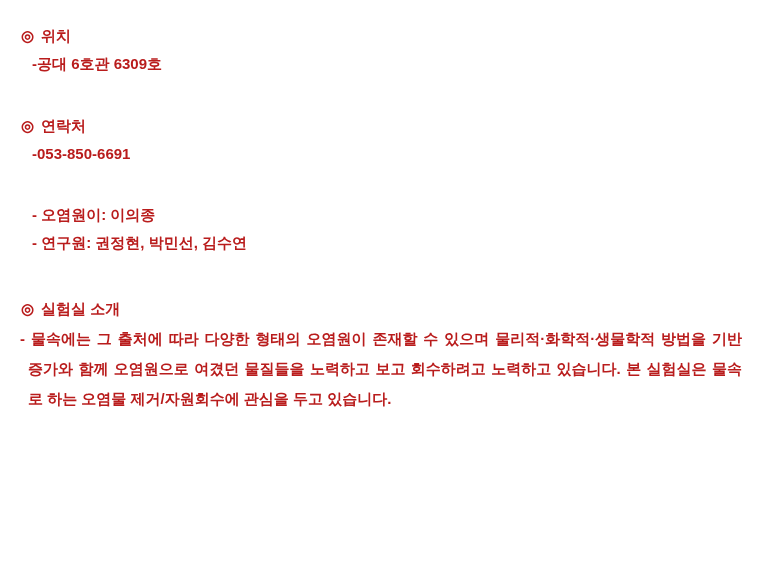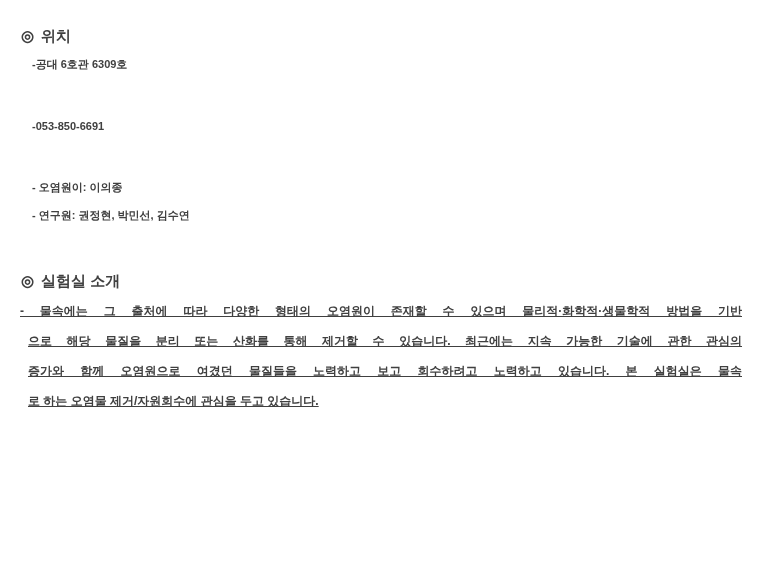--- a/index.html
+++ b/index.html
@@ -7,56 +7,55 @@
     padding: 0;
     background: #ffffff;
   }
   .page {
     position: relative;
     width: 768px;
     height: 576px;
     box-sizing: border-box;
     padding-top: 26px;
     background: #ffffff;
-    color: #404040;
+    color: #b91c1c;
     font-family: "Liberation Sans", sans-serif;
     font-weight: 700;
     overflow: hidden;
   }
   .sec-title {
     padding-left: 21px;
     font-size: 15px;
     line-height: 20px;
     white-space: nowrap;
   }
   .bullet {
     margin-right: 7px;
   }
   .sec-item {
     padding-left: 32px;
     margin-top: 8px;
-    font-size: 11px;
+    font-size: 15px;
     line-height: 20px;
     white-space: nowrap;
   }
   .sec-contact { margin-top: 42px; }
   .sec-members { margin-top: 41px; }
   .sec-intro   { margin-top: 46px; }
   .para {
     margin-top: 5px;
     padding-left: 28px;
     padding-right: 26px;
   }
   .para-line {
-    font-size: 12px;
+    font-size: 15px;
     line-height: 30px;
     text-align: justify;
     text-align-last: justify;
     word-break: keep-all;
-    text-decoration: underline;
   }
   .para-line.first {
     margin-left: -8px;
   }
   .para-line.last {
     text-align: right;
     text-align-last: left;
   }
 </style>
 </head>
@@ -65,33 +64,35 @@
 <div class="page">
 
   <section class="sec sec-location">
     <div class="sec-title">
       <span class="bullet">◎</span><span>위치</span>
     </div>
     <div class="sec-item">-공대 6호관 6309호</div>
   </section>
 
   <section class="sec sec-contact">
+    <div class="sec-title">
+      <span class="bullet">◎</span><span>연락처</span>
+    </div>
     <div class="sec-item">-053-850-6691</div>
   </section>
 
   <section class="sec sec-members">
     <div class="sec-item">- 오염원이: 이의종</div>
     <div class="sec-item">- 연구원: 권정현, 박민선, 김수연</div>
   </section>
 
   <section class="sec sec-intro">
     <div class="sec-title">
       <span class="bullet">◎</span><span>실험실 소개</span>
     </div>
     <div class="para">
       <div class="para-line first">- 물속에는 그 출처에 따라 다양한 형태의 오염원이 존재할 수 있으며 물리적·화학적·생물학적 방법을 기반</div>
-      <div class="para-line">으로 해당 물질을 분리 또는 산화를 통해 제거할 수 있습니다. 최근에는 지속 가능한 기술에 관한 관심의</div>
       <div class="para-line">증가와 함께 오염원으로 여겼던 물질들을 노력하고 보고 회수하려고 노력하고 있습니다. 본 실험실은 물속</div>
       <div class="para-line last">로 하는 오염물 제거/자원회수에 관심을 두고 있습니다.</div>
     </div>
   </section>
 
 </div>
 
 </body></html>

